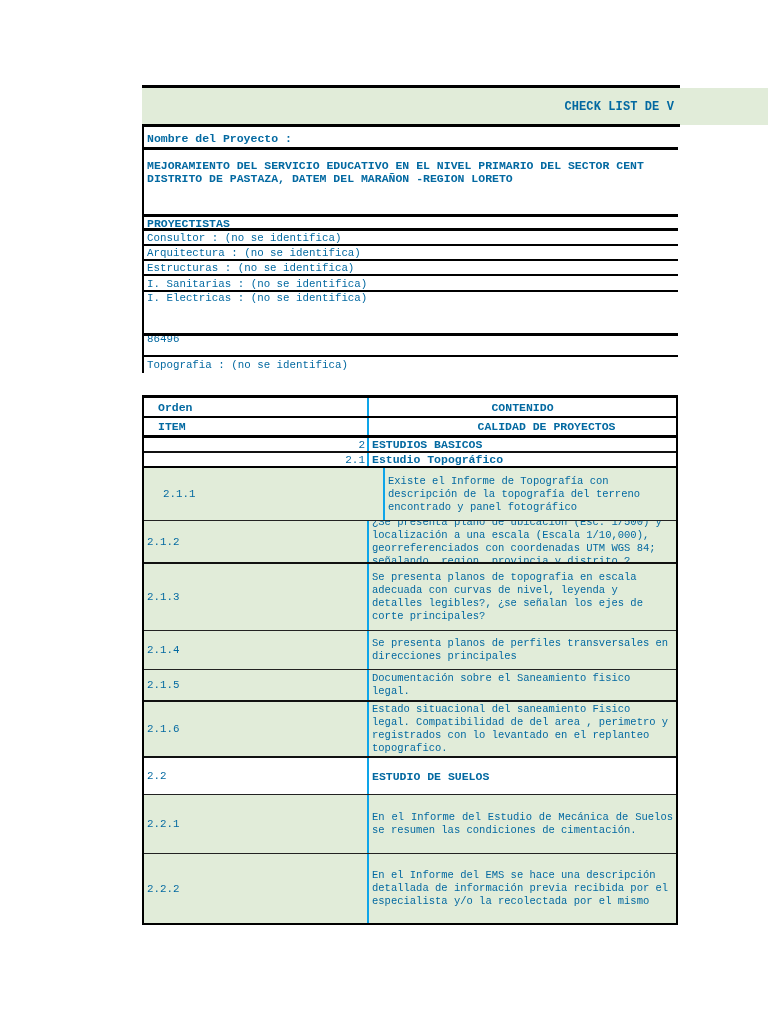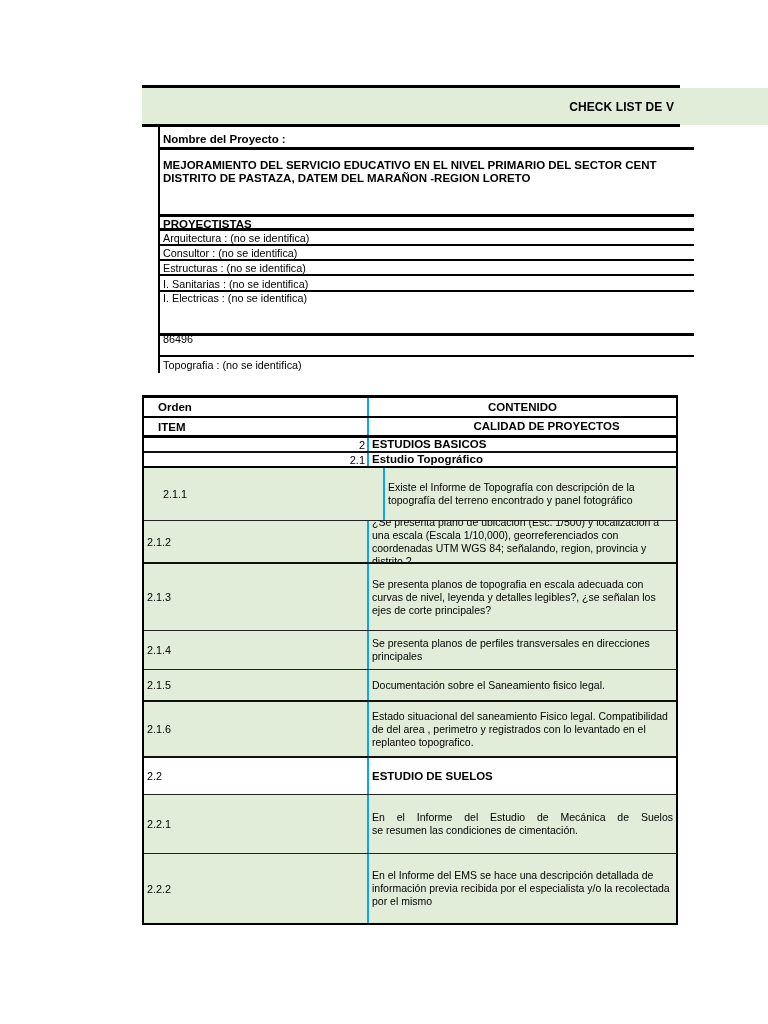--- a/index.html
+++ b/index.html
@@ -1,37 +1,37 @@
 <!DOCTYPE html>
 <html><head>
 <meta charset="utf-8">
 <style>
   html,body{margin:0;padding:0;}
   .page{
     position:relative;
     width:768px;height:1024px;
     background:#ffffff;
-    font-family:Liberation Sans, sans-serif;
-    color:#000000;
+    font-family:Liberation Mono, monospace;
+    color:#0369a1;
     overflow:hidden;
   }
   
   .hdr-green{
     position:absolute;left:142px;top:88px;width:626px;height:37px;
     background:#e1ecd9;
     display:flex;align-items:center;justify-content:flex-end;
     padding-right:94px;box-sizing:border-box;
     font-weight:bold;font-size:12px;letter-spacing:.1px;
   }
   .hdr-line-top{position:absolute;left:142px;top:85px;width:538px;height:3px;background:#000;}
   .hdr-line-bot{position:absolute;left:142px;top:124px;width:538px;height:3px;background:#000;}
 
   
   .upper{
-    position:absolute;left:158px;top:127px;width:536px;
+    position:absolute;left:142px;top:127px;width:536px;
     border-left:2px solid #000;
     box-sizing:border-box;
   }
   .urow{box-sizing:border-box;padding-left:3px;overflow:hidden;}
   .r-nombre{height:23px;line-height:24px;font-weight:bold;font-size:11.5px;border-bottom:3px solid #000;}
   .r-project{height:67px;border-bottom:3px solid #000;padding-top:9px;}
   .r-project div{font-weight:bold;font-size:11.5px;line-height:13px;white-space:nowrap;overflow:hidden;}
   .r-sec{height:14px;line-height:14px;font-weight:bold;font-size:11.5px;border-bottom:3px solid #000;}
   .r-p{height:15px;line-height:15px;font-size:10.8px;border-bottom:2.5px solid #000;}
   .r-p.tall{height:16px;line-height:16px;}
@@ -88,22 +88,22 @@
   <div class="hdr-line-top"></div>
   <div class="hdr-line-bot"></div>
 
   <div class="upper">
     <div class="urow r-nombre">Nombre del Proyecto :</div>
     <div class="urow r-project">
       <div>MEJORAMIENTO DEL SERVICIO EDUCATIVO EN EL NIVEL PRIMARIO DEL SECTOR CENT</div>
       <div>DISTRITO DE PASTAZA, DATEM DEL MARAÑON -REGION LORETO</div>
     </div>
     <div class="urow r-sec">PROYECTISTAS</div>
+    <div class="urow r-p">Consultor : (no se identifica)</div>
     <div class="urow r-p">Arquitectura : (no se identifica)</div>
-    <div class="urow r-p">Consultor : (no se identifica)</div>
     <div class="urow r-p">Estructuras : (no se identifica)</div>
     <div class="urow r-p tall">I. Sanitarias : (no se identifica)</div>
     <div class="urow r-elec">I. Electricas : (no se identifica)</div>
     <div class="urow r-ems">
       <div class="emswrap">
         <div>86496</div>
       </div>
     </div>
     <div class="urow r-topo">Topografia : (no se identifica)</div>
   </div>

